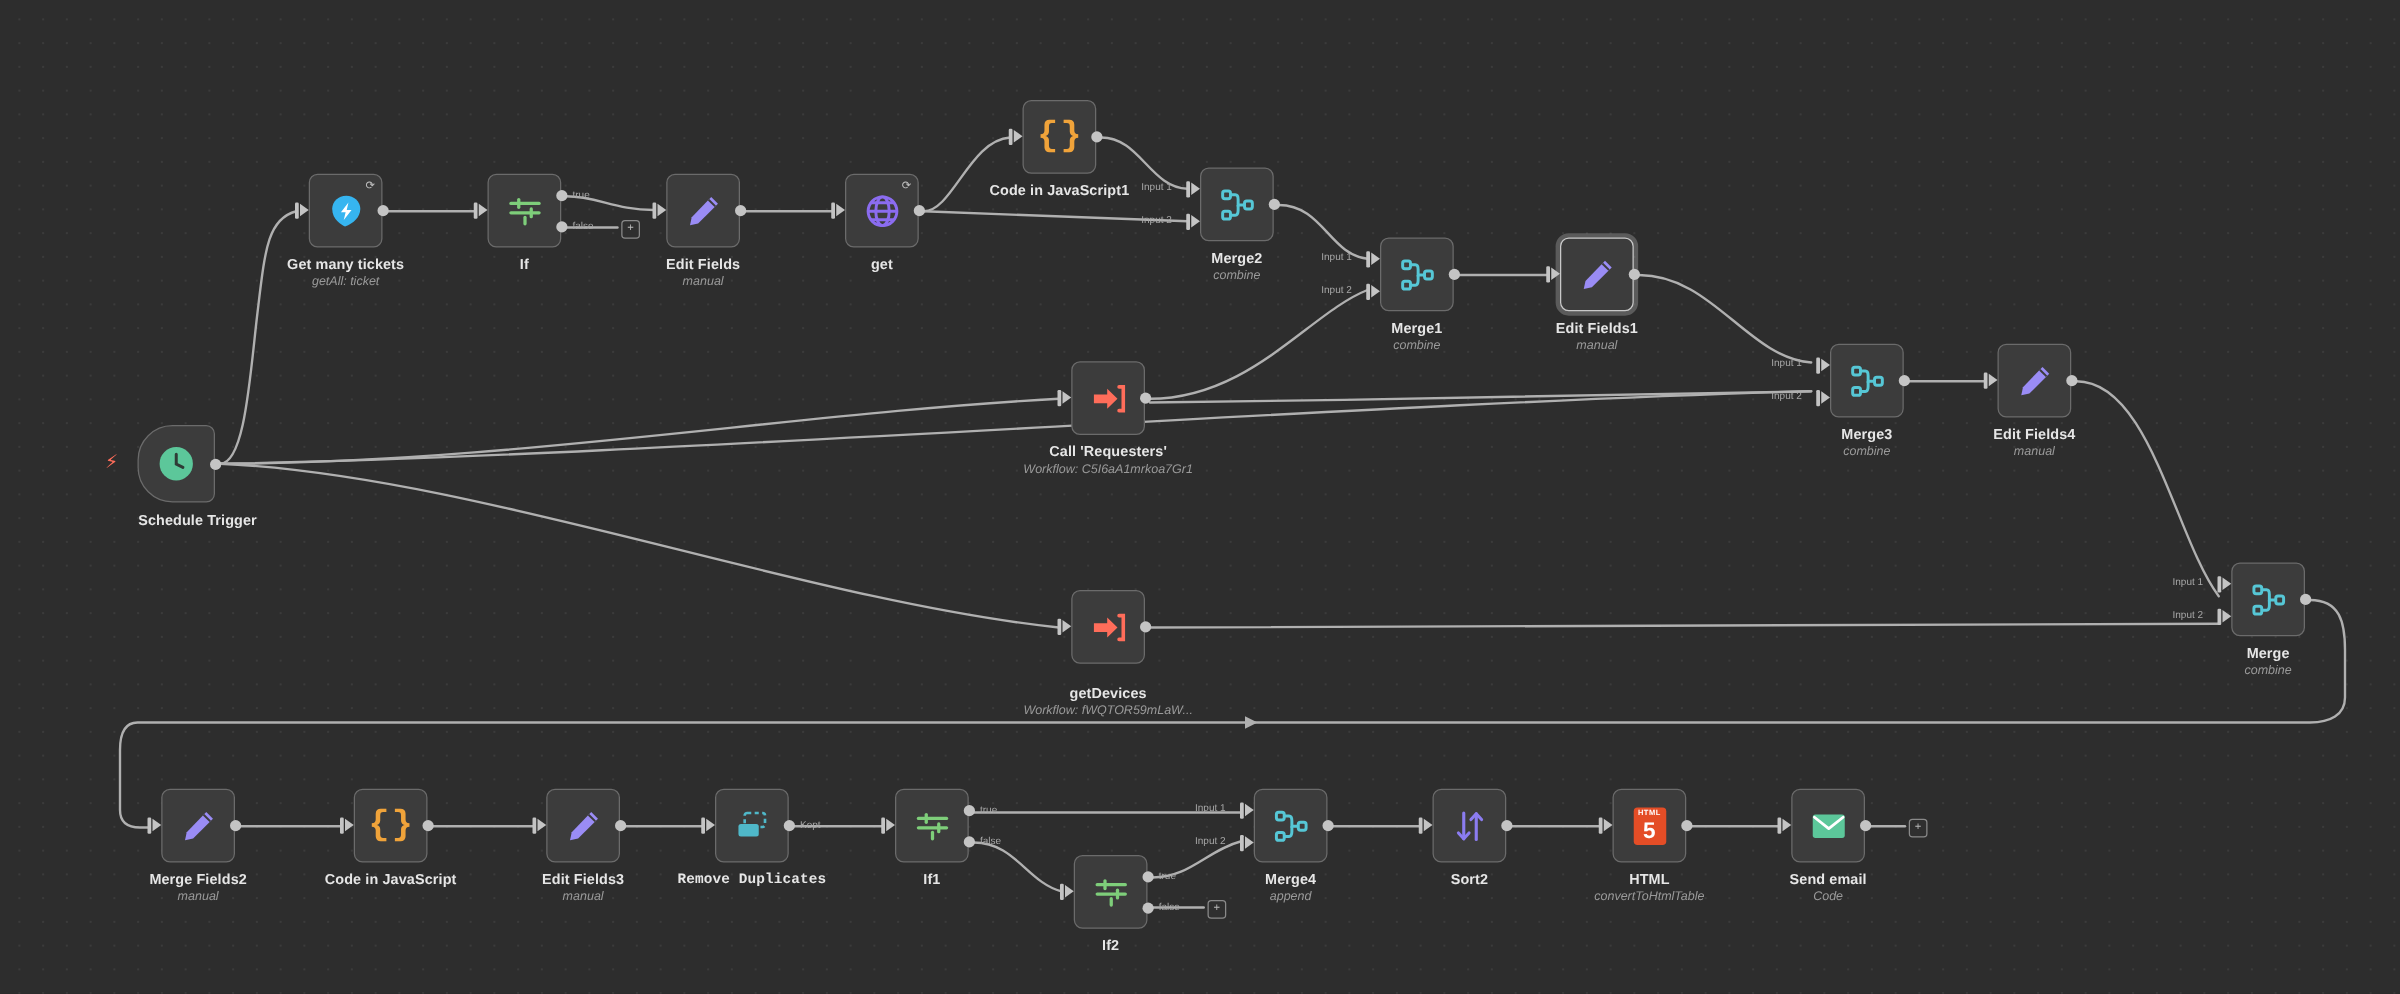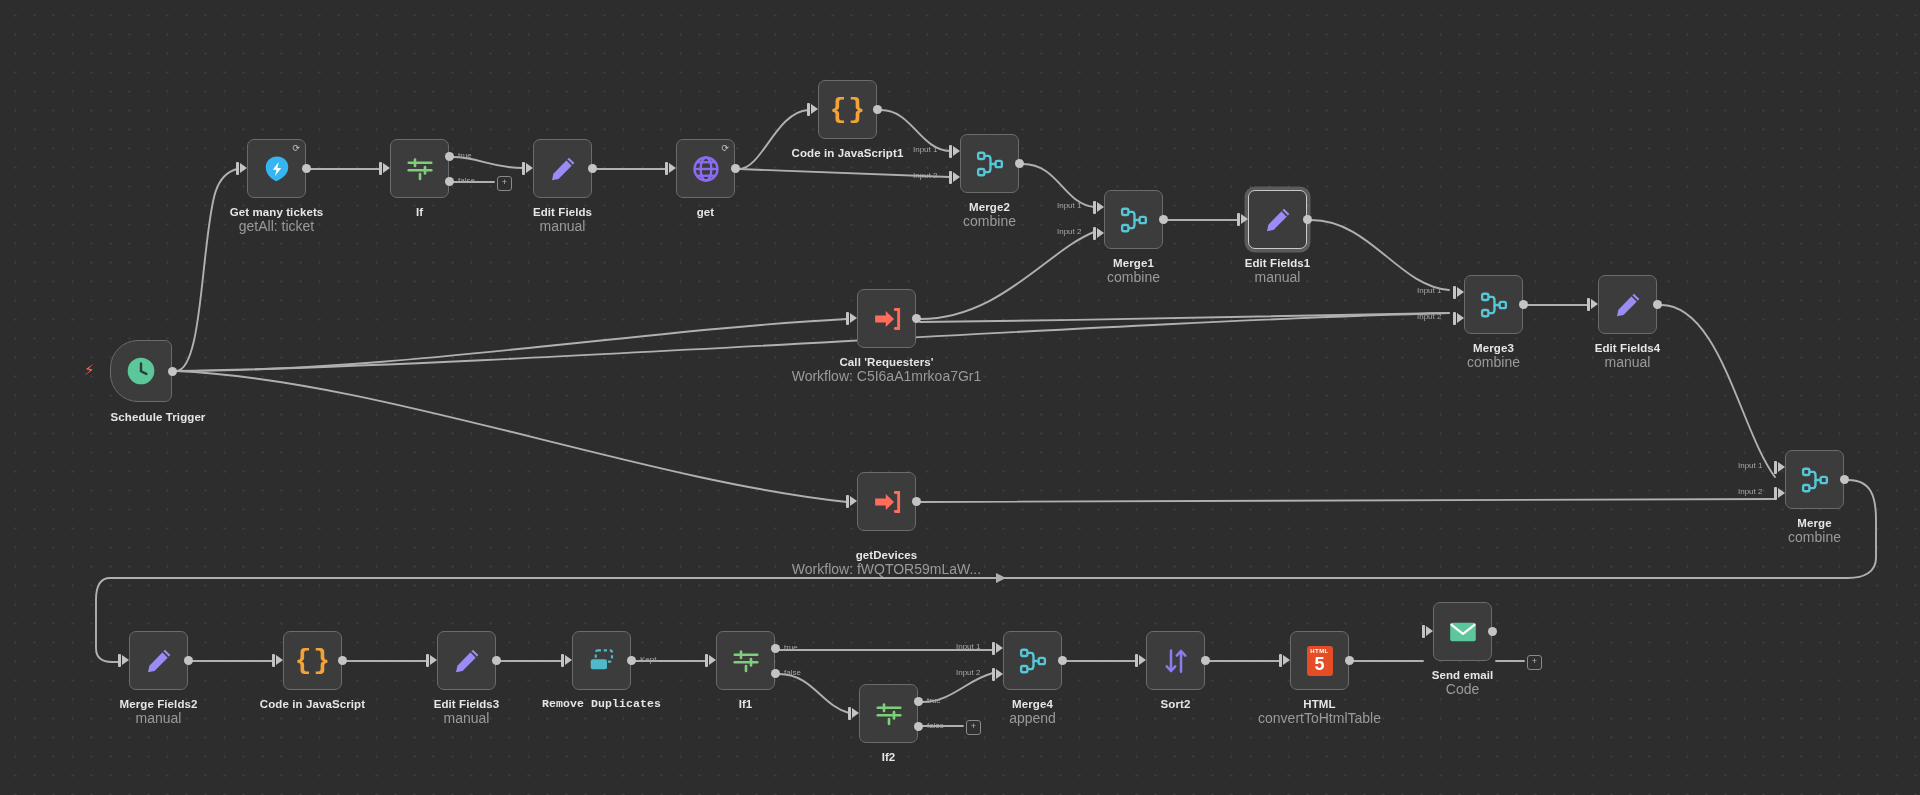--- a/index.html
+++ b/index.html
@@ -27,21 +27,21 @@
     border-radius:7px;
     display:flex;align-items:center;justify-content:center;
   }
   .nbox.sel{border-color:#c9c9c9;box-shadow:0 0 0 3.5px rgba(190,190,190,.32);}
   .nbox.trigger{border-radius:28px 7px 7px 28px;}
   .caption{
     position:absolute;left:50%;transform:translateX(-50%);
     text-align:center;white-space:nowrap;
   }
   .cap-title{color:#e6e6e6;font-size:11.5px;font-weight:700;letter-spacing:.1px;line-height:14px;}
-  .cap-sub{color:#9a9a9a;font-size:14px;font-weight:400;line-height:12px;margin-top:1px;}
+  .cap-sub{color:#9a9a9a;font-size:10px;font-weight:400;line-height:12px;margin-top:1px;font-style:italic;}
 
   
   .port{position:absolute;border-radius:50%;background:#c4c4c4;width:9px;height:9px;}
   .port-in{
     position:absolute;width:0;height:0;
     border-top:5.5px solid transparent;border-bottom:5.5px solid transparent;
     border-left:7px solid #c4c4c4;
   }
   .port-in-bar{position:absolute;width:3px;height:13px;background:#c4c4c4;border-radius:1px;}
   .plabel{position:absolute;color:#a7a7a7;font-size:8px;white-space:nowrap;}
@@ -592,21 +592,21 @@
     </div>
     <div class="port-in" style="left:-7px;top:24px;"></div>
     <div class="port-in-bar" style="left:-11px;top:23px;"></div>
     <div class="port" style="left:55px;top:25px;"></div>
     <div class="caption" style="top:66px;">
       <div class="cap-title">HTML</div>
       <div class="cap-sub">convertToHtmlTable</div>
     </div>
   </div>
 
-  <div class="node" style="left:1433px;top:602px;width:59px;height:53px;">
+  <div class="node" style="left:1433px;top:631px;width:59px;height:53px;">
     <div class="nbox" style="width:59px;height:59px;">
       <span>
         <svg class="icn" width="32" height="32" viewBox="0 0 24 24">
           <rect x="2.4" y="5" width="19.2" height="14" rx="1.6" fill="#5cc79a"></rect>
           <path d="M3.4 6.6 L12 13.4 L20.6 6.6" stroke="#ffffff" stroke-width="1.7" fill="none" stroke-linecap="round" stroke-linejoin="round"></path>
         </svg>
       </span>
     </div>
     <div class="port-in" style="left:-7px;top:24px;"></div>
     <div class="port-in-bar" style="left:-11px;top:23px;"></div>

